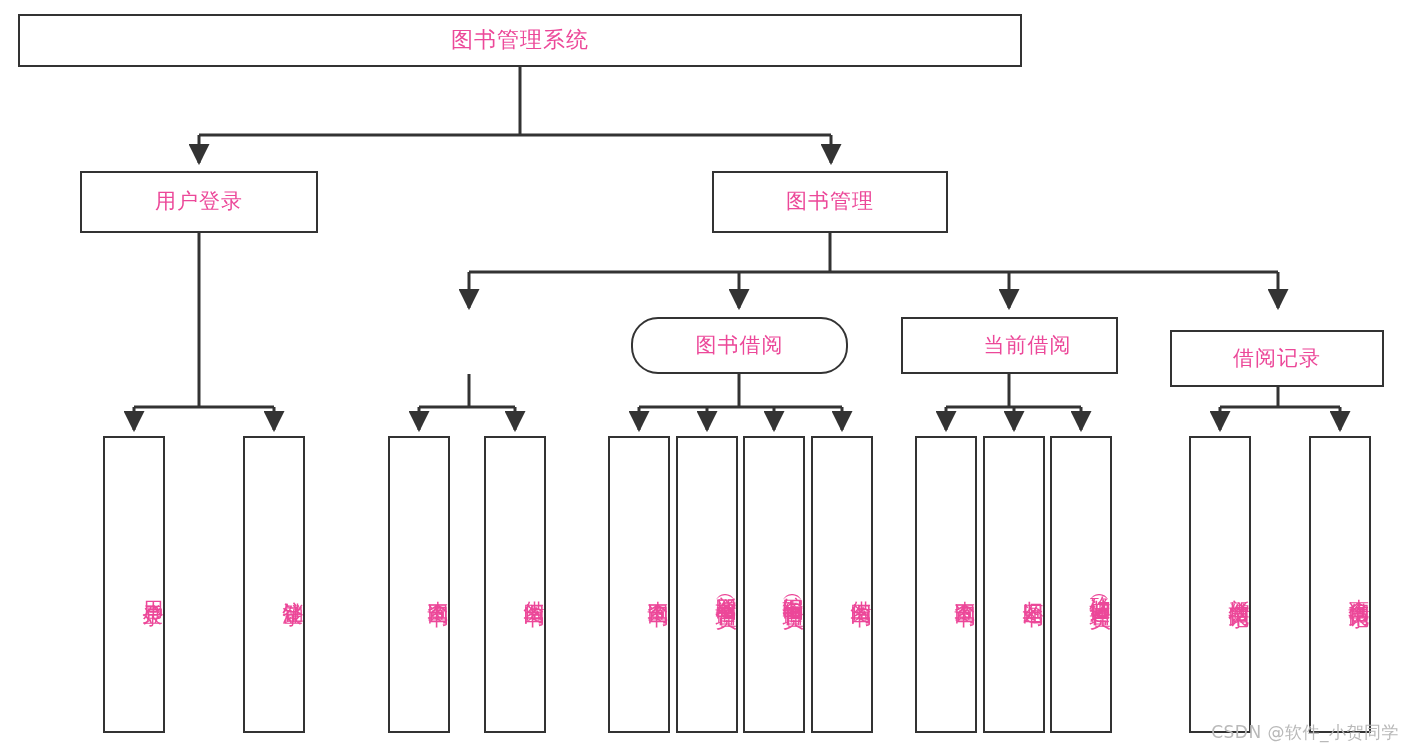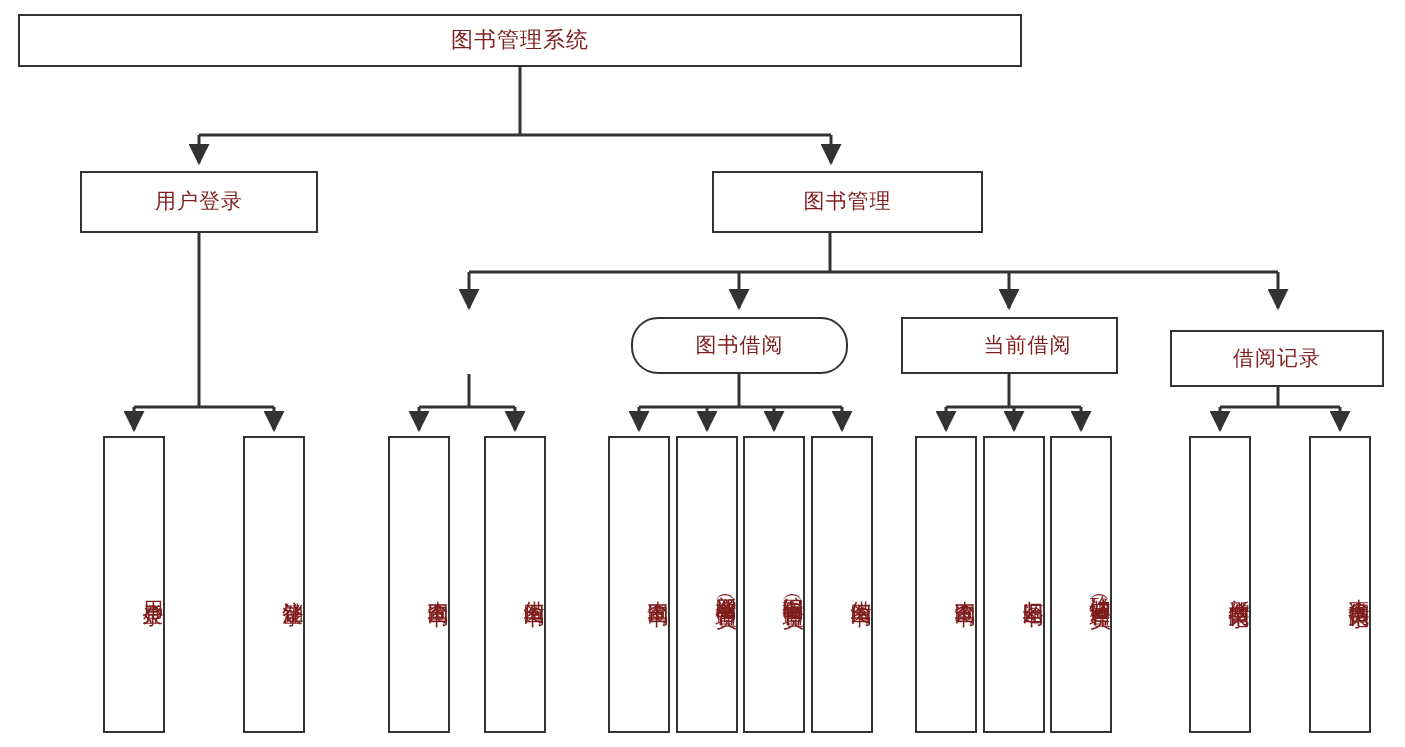--- a/index.html
+++ b/index.html
@@ -27,21 +27,21 @@
     pointer-events: none;
   }
   .node {
     position: absolute;
     box-sizing: border-box;
     border: 2px solid #333333;
     background: #ffffff;
     display: flex;
     align-items: center;
     justify-content: center;
-    color: #7f1d1d;
+    color: #ec4899;
   }
   .node.horiz {
     font-size: 21px;
     letter-spacing: 1px;
     line-height: 1.2;
   }
   .node.root {
     font-size: 22px;
   }
   .node.vert {
@@ -126,21 +126,21 @@
     </g>
   </svg>
 
   <div class="node horiz root" style="left:18px;top:14px;width:1004px;height:53px;">
     <span>图书管理系统</span>
   </div>
 
   <div class="node horiz" style="left:80px;top:171px;width:238px;height:62px;">
     <span>用户登录</span>
   </div>
-  <div class="node horiz" style="left:712px;top:171px;width:271px;height:62px;">
+  <div class="node horiz" style="left:712px;top:171px;width:236px;height:62px;">
     <span>图书管理</span>
   </div>
 
   <div class="node horiz" style="left:631px;top:317px;width:217px;height:57px;border-radius:27px;">
     <span>图书借阅</span>
   </div>
   <div class="node horiz" style="left:901px;top:317px;width:217px;height:57px;padding-left:36px;">
     <span>当前借阅</span>
   </div>
   <div class="node horiz" style="left:1170px;top:330px;width:214px;height:57px;">
@@ -184,14 +184,15 @@
     <span>确认归还（管理员）</span>
   </div>
 
   <div class="node vert" style="left:1189px;top:436px;width:62px;height:297px;justify-content:center;">
     <span>新增借阅记录</span>
   </div>
   <div class="node vert" style="left:1309px;top:436px;width:62px;height:297px;justify-content:center;">
     <span>查询借阅记录</span>
   </div>
 
+  <div class="watermark">CSDN @软件_小贺同学</div>
 
 </div>
 
 </body></html>

